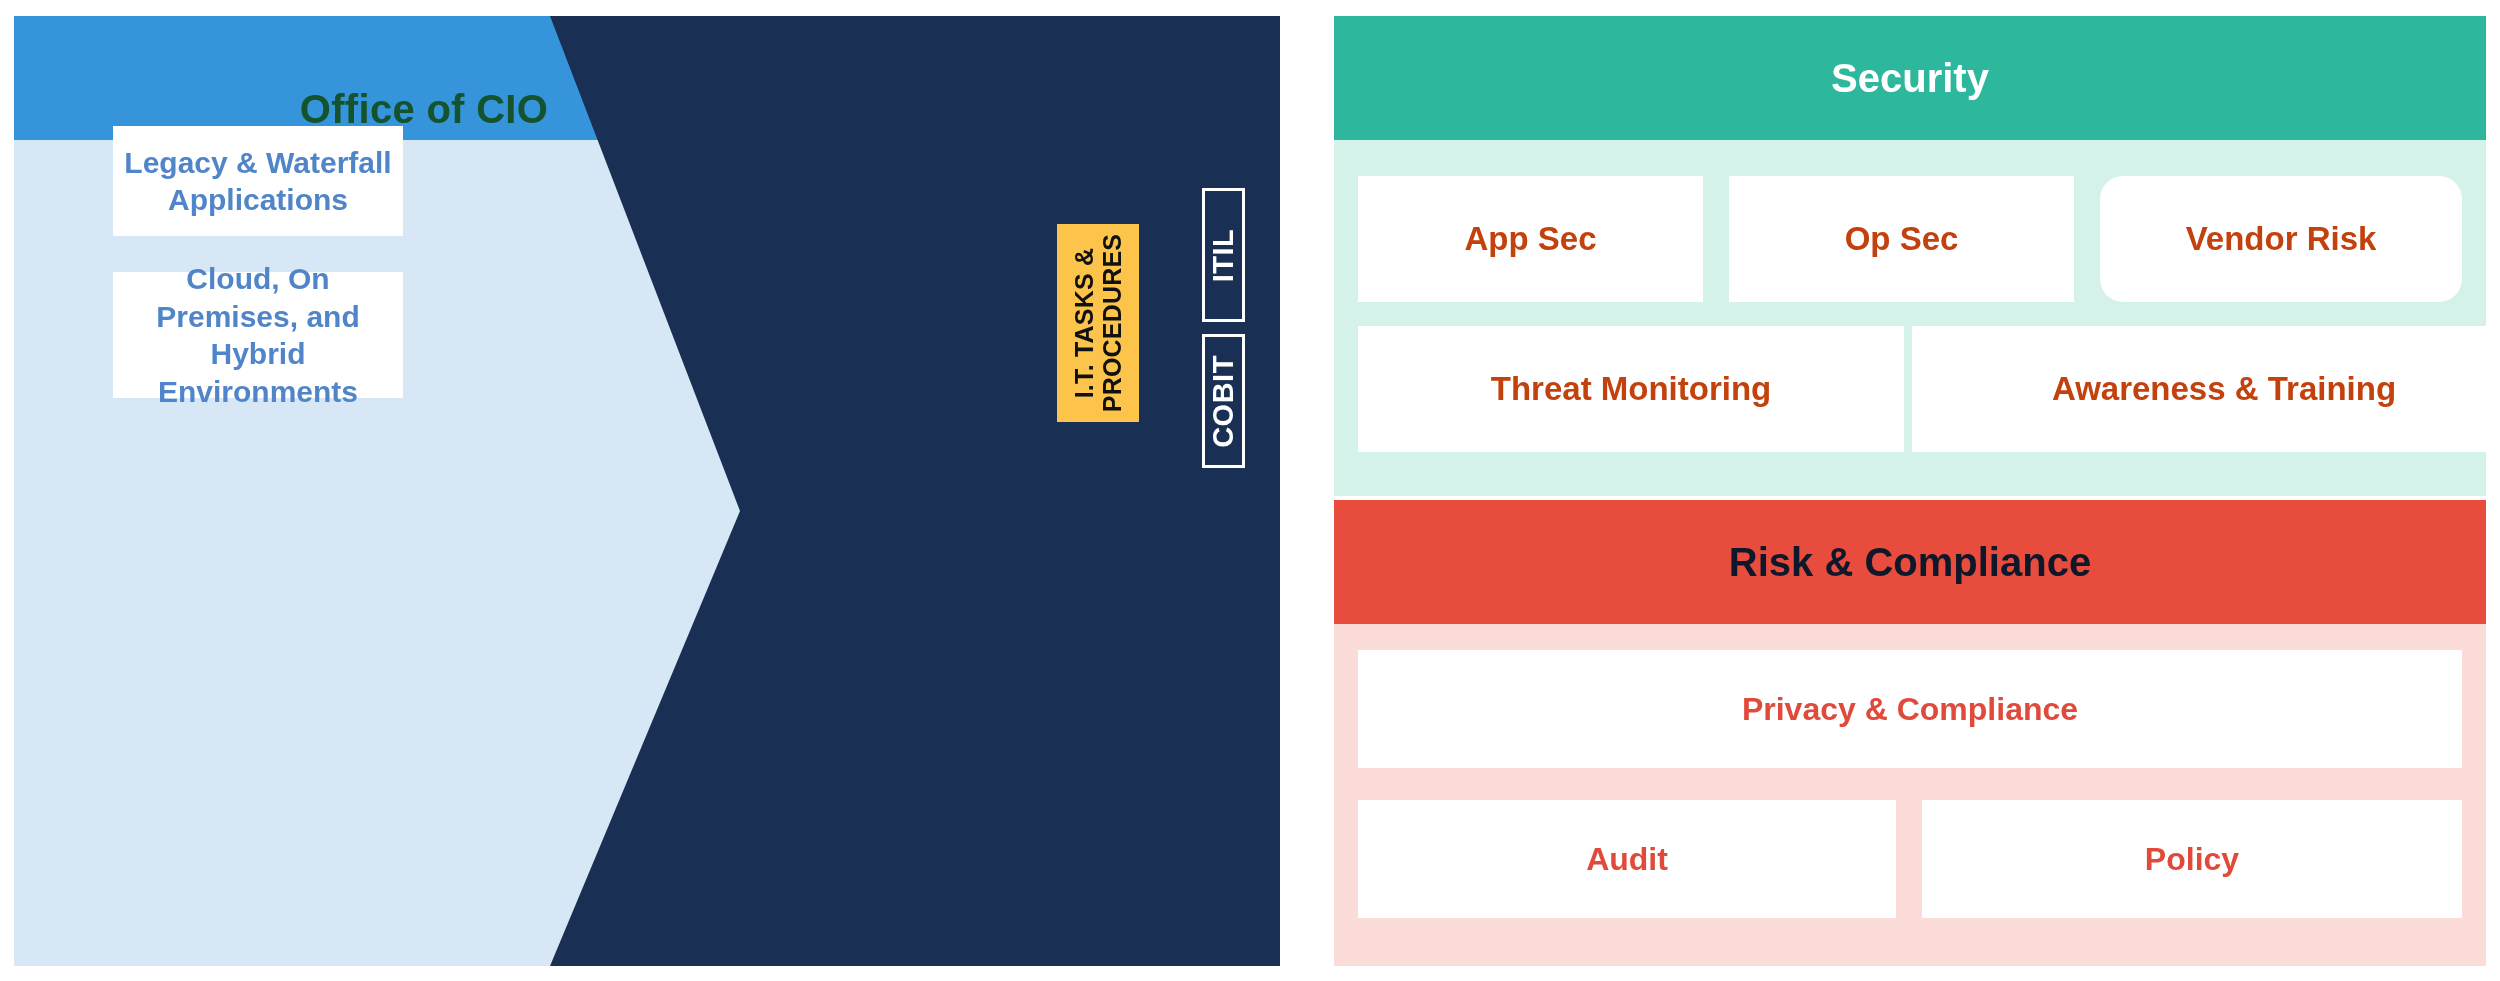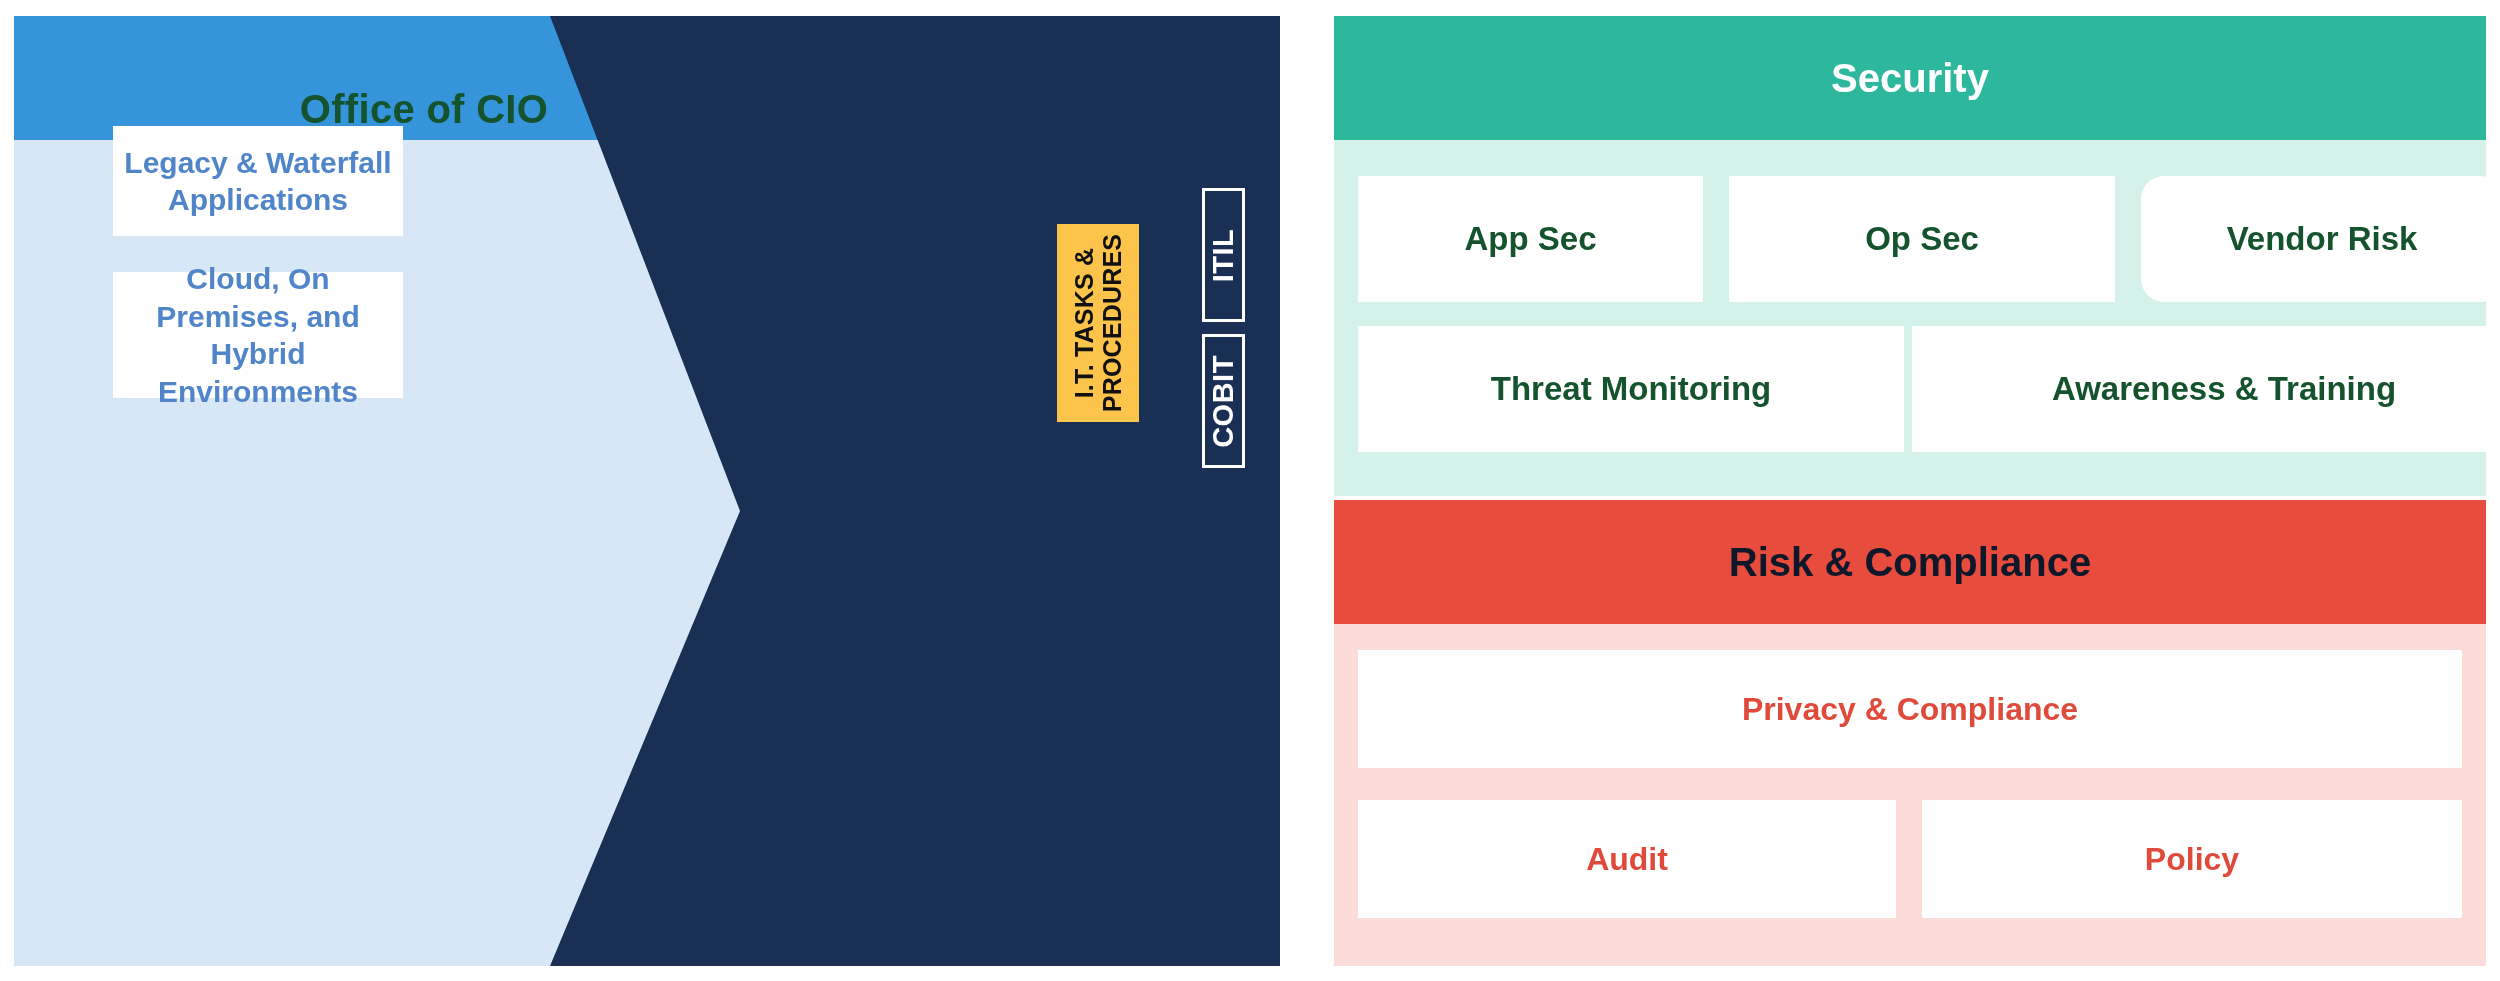--- a/index.html
+++ b/index.html
@@ -182,29 +182,29 @@
     gap: 26px;
   }
   #sec-row-1 { left: 24px; top: 160px; }
   #sec-row-2 { left: 24px; top: 310px; gap: 8px; }
   .sec-card {
     background: #ffffff;
     height: 126px;
     display: flex;
     align-items: center;
     justify-content: center;
-    color: #14532d;
+    color: #c2410c;
     font-size: 33px;
     font-weight: bold;
     text-align: center;
     box-sizing: border-box;
     padding: 4px 8px;
   }
   .sec-card.w1 { width: 345px; }
-  .sec-card.w2 { width: 386px; }
+  .sec-card.w2 { width: 345px; }
   .sec-card.w3 { width: 362px; border-radius: 23px; }
   .sec-card.wa { width: 546px; }
   .sec-card.wb { width: 624px; }
 
   .rc-panel {
     position: absolute;
     left: 1334px;
     top: 500px;
     width: 1152px;
     height: 466px;

